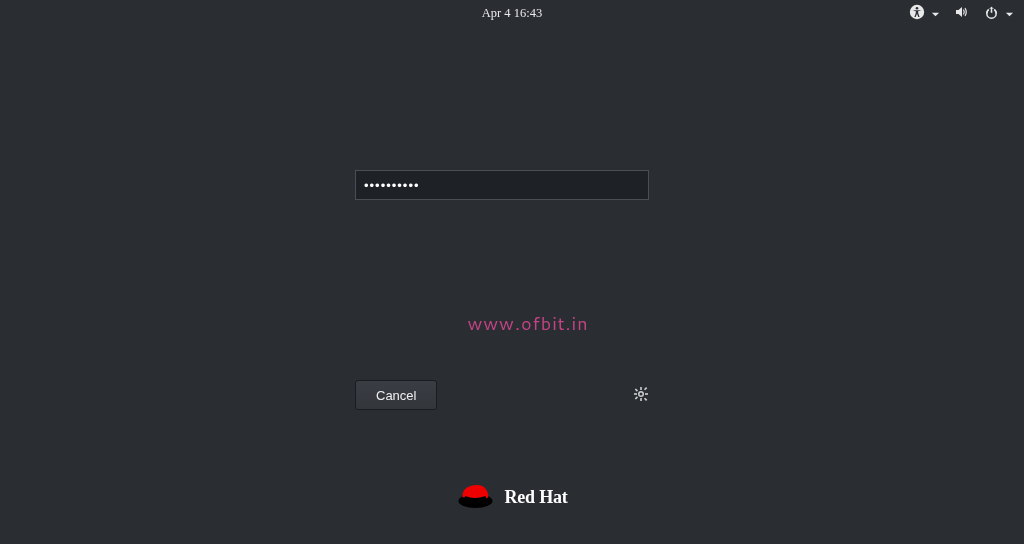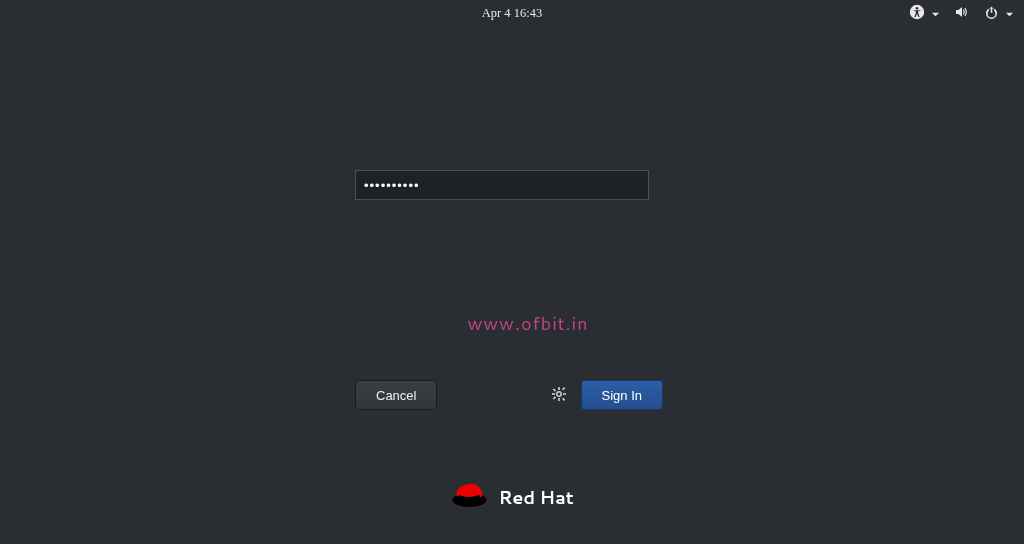--- a/index.html
+++ b/index.html
@@ -134,20 +134,21 @@
     }
     
     .brand {
       position: absolute;
       bottom: 30px;
       left: 50%;
       transform: translateX(-50%);
       display: flex;
       align-items: center;
       gap: 10px;
+      font-family: Liberation Serif, serif;
     }
     .brand-text {
       font-size: 18px;
       font-weight: 700;
       color: #fff;
       letter-spacing: -0.2px;
     }
   </style>
 </head>
 <body>
@@ -211,21 +212,20 @@
           <rect x="1" y="7.2" width="3" height="1.6"></rect>
           <rect x="12" y="7.2" width="3" height="1.6"></rect>
           <rect x="2.6" y="2.6" width="1.6" height="3" transform="rotate(-45 3.4 4.1)"></rect>
           <rect x="11.8" y="11.8" width="1.6" height="3" transform="rotate(-45 12.6 13.3)"></rect>
           <rect x="11.8" y="1.2" width="1.6" height="3" transform="rotate(45 12.6 2.7)"></rect>
           <rect x="2.6" y="10.4" width="1.6" height="3" transform="rotate(45 3.4 11.9)"></rect>
         </g>
       </svg>
     </span>
   </div>
-  <button class="btn btn-primary">Sign In</button>
 </div>
 
 <div class="brand">
   <span>
     <svg width="38" height="30" viewBox="0 0 38 30">
       <ellipse cx="19" cy="21" rx="17" ry="7" fill="#000"></ellipse>
       <path d="M6 17 Q5 9 14 6 Q26 3 30 10 Q33 15 31 18 Q22 22 6 17 Z" fill="#e00"></path>
       <path d="M9 16 Q18 20 29 16 L30 19 Q19 24 7 19 Z" fill="#000"></path>
     </svg>
   </span>

